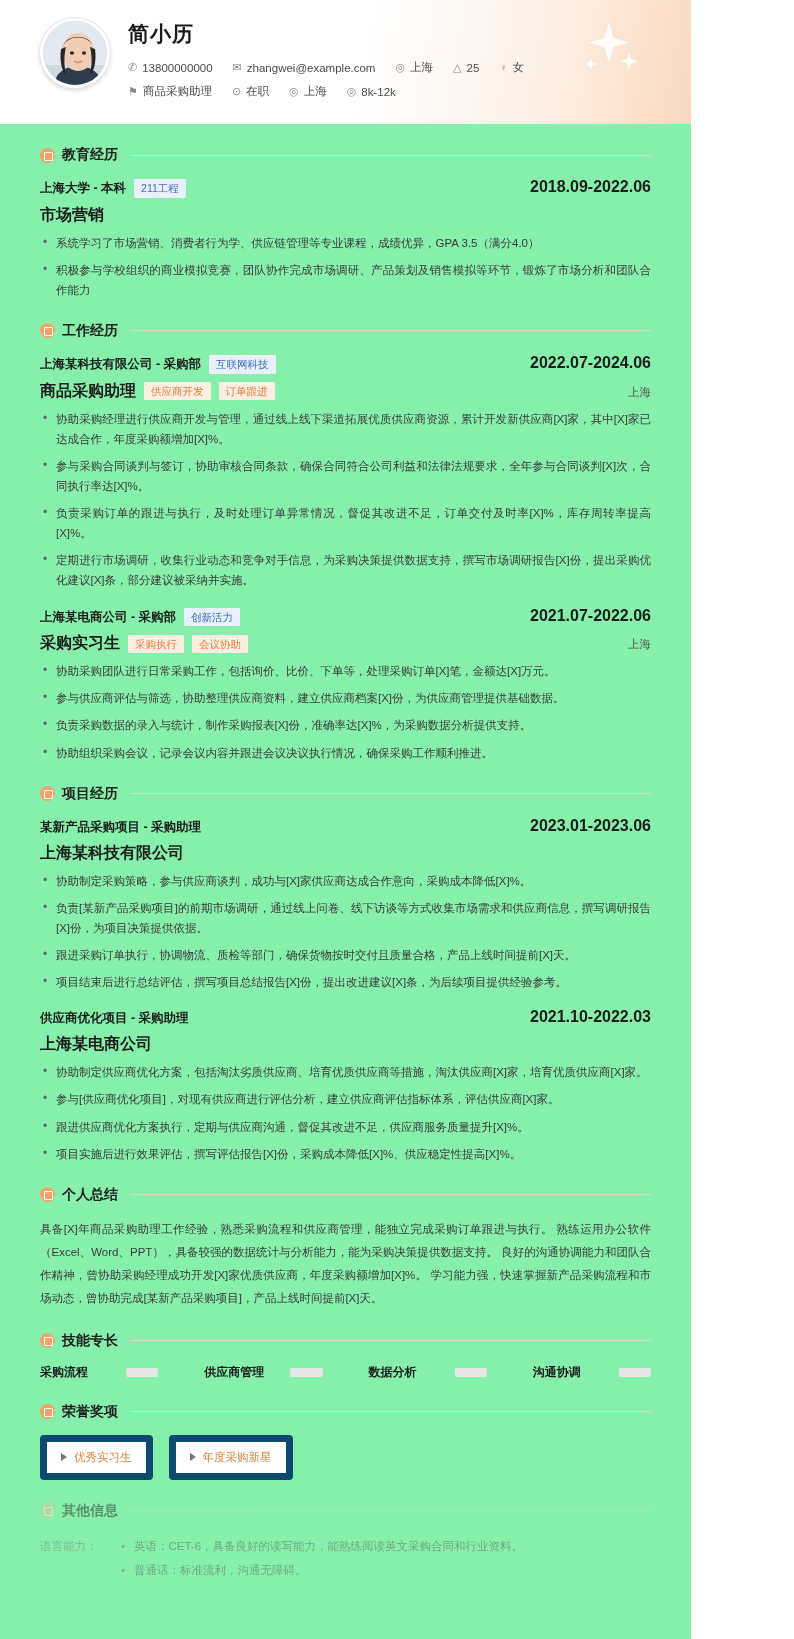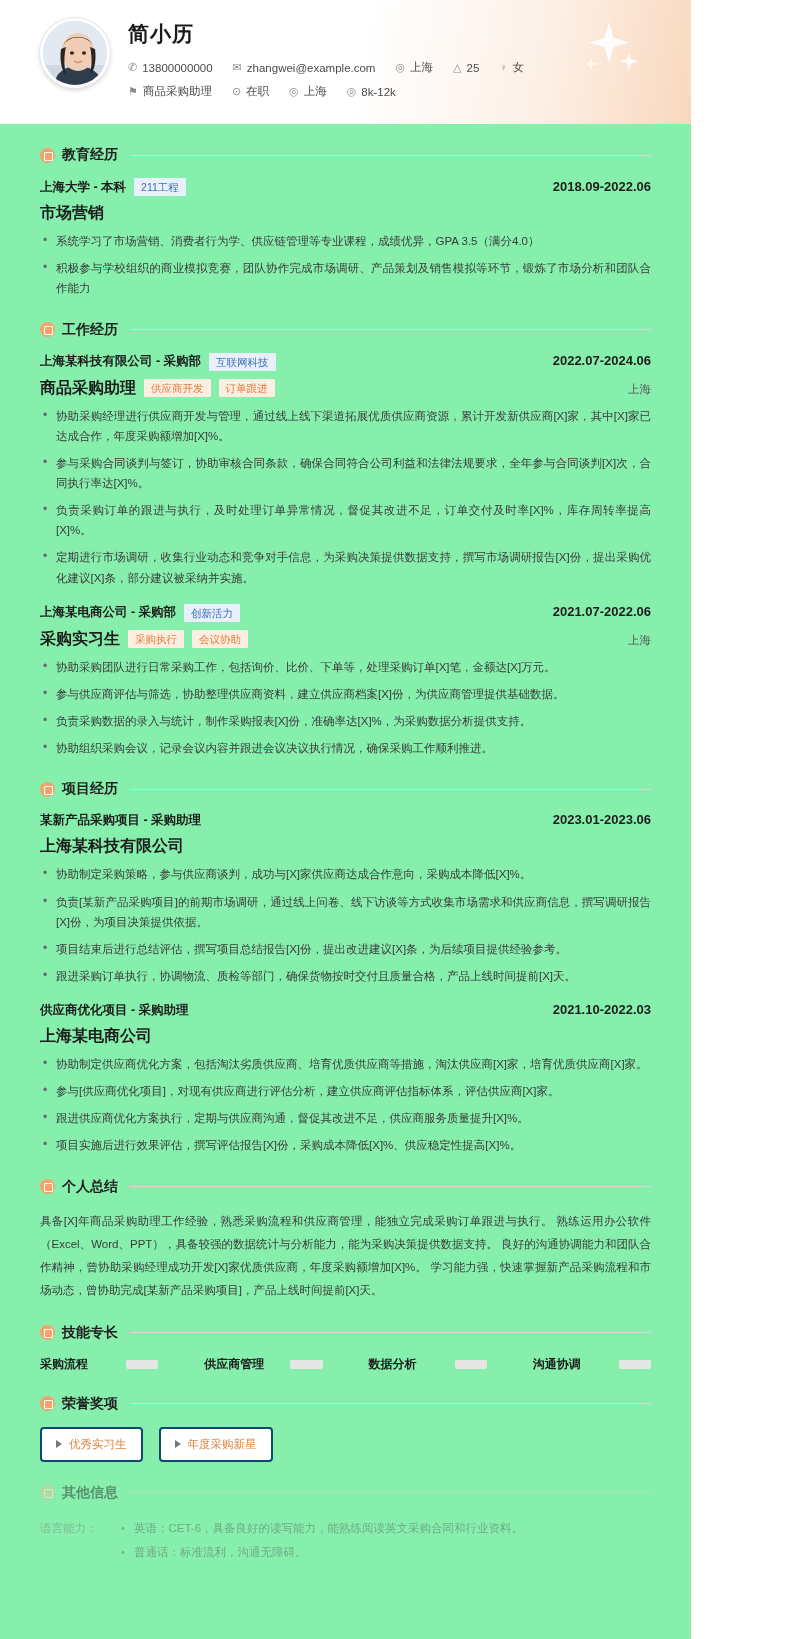--- a/index.html
+++ b/index.html
@@ -66,21 +66,21 @@
   .sec-line { flex: 1 1 auto; height: 1px; background: #d8d8d8; margin-left: 12px; }
   
   .entry { margin-bottom: 16px; }
   .entry:last-child { margin-bottom: 0; }
   .row {
     display: flex; justify-content: space-between; align-items: baseline;
     margin-bottom: 7px;
   }
   .row-left { display: flex; align-items: center; flex-wrap: wrap; gap: 8px; }
   .org { font-size: 12.5px; font-weight: bold; color: #1d1d1d; }
-  .date { font-size: 13px; font-weight: bold; color: #1d1d1d; white-space: nowrap; }
+  .date { font-size: 16px; font-weight: bold; color: #1d1d1d; white-space: nowrap; }
   .loc { font-size: 11.5px; color: #555; white-space: nowrap; }
   .role { font-size: 16px; font-weight: bold; color: #1d1d1d; }
   .tag {
     display: inline-block; font-size: 10.5px; padding: 2px 7px;
     border-radius: 1px; line-height: 1.35; white-space: nowrap;
   }
   .tag-blue { background: #e8f0fb; color: #3d6fb5; }
   .tag-org { background: #fdeee2; color: #e08040; }
   ul.bullets { margin: 6px 0 0 0; padding: 0; list-style: none; }
   ul.bullets li {
@@ -100,21 +100,21 @@
     margin-top: 4px;
   }
   .skill { display: flex; align-items: center; }
   .skill-name { font-size: 12px; font-weight: bold; color: #1d1d1d; width: 86px; flex: 0 0 auto; }
   .bar { flex: 1 1 auto; height: 9px; background: #e6e6e6; border-radius: 2px; overflow: hidden; }
   .bar-fill { height: 100%; background: #f5a77a; border-radius: 2px; }
   
   .honors { display: flex; gap: 16px; flex-wrap: wrap; margin-top: 4px; }
   .honor {
     display: flex; align-items: center; gap: 7px;
-    border: 2px solid #0c4a6e; border-radius: 4px;
+    border: 7px solid #0c4a6e; border-radius: 4px;
     padding: 8px 14px; font-size: 11.5px; color: #d9833f; background: #fff;
   }
   .honor .tri {
     width: 0; height: 0; border-left: 6px solid #777;
     border-top: 4px solid transparent; border-bottom: 4px solid transparent;
   }
   
   .other { margin-top: 22px; opacity: .45; }
   .other .sec-icon { background: #f0bb96; }
   .other-line { display: flex; font-size: 11.5px; line-height: 2.1; color: #555; }
@@ -298,22 +298,22 @@
           <span class="date">2023.01-2023.06</span>
         </div>
         <div class="row">
           <div class="row-left">
             <span class="role">上海某科技有限公司</span>
           </div>
         </div>
         <ul class="bullets">
           <li>协助制定采购策略，参与供应商谈判，成功与[X]家供应商达成合作意向，采购成本降低[X]%。</li>
           <li>负责[某新产品采购项目]的前期市场调研，通过线上问卷、线下访谈等方式收集市场需求和供应商信息，撰写调研报告[X]份，为项目决策提供依据。</li>
+          <li>跟进采购订单执行，协调物流、质检等部门，确保货物按时交付且质量合格，产品上线时间提前[X]天。</li>
           <li>项目结束后进行总结评估，撰写项目总结报告[X]份，提出改进建议[X]条，为后续项目提供经验参考。</li>
-          <li>跟进采购订单执行，协调物流、质检等部门，确保货物按时交付且质量合格，产品上线时间提前[X]天。</li>
         </ul>
       </div>
 
       <div class="entry">
         <div class="row">
           <div class="row-left">
             <span class="org">供应商优化项目 - 采购助理</span>
           </div>
           <span class="date">2021.10-2022.03</span>
         </div>

